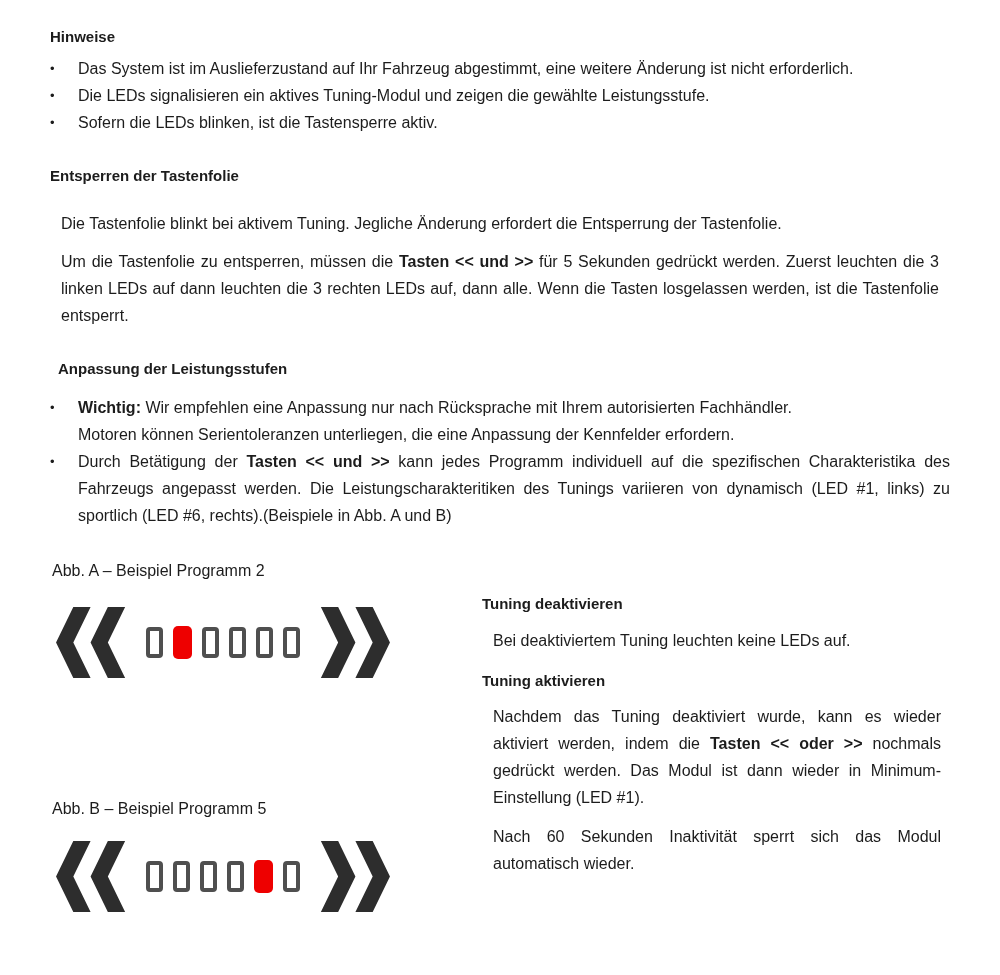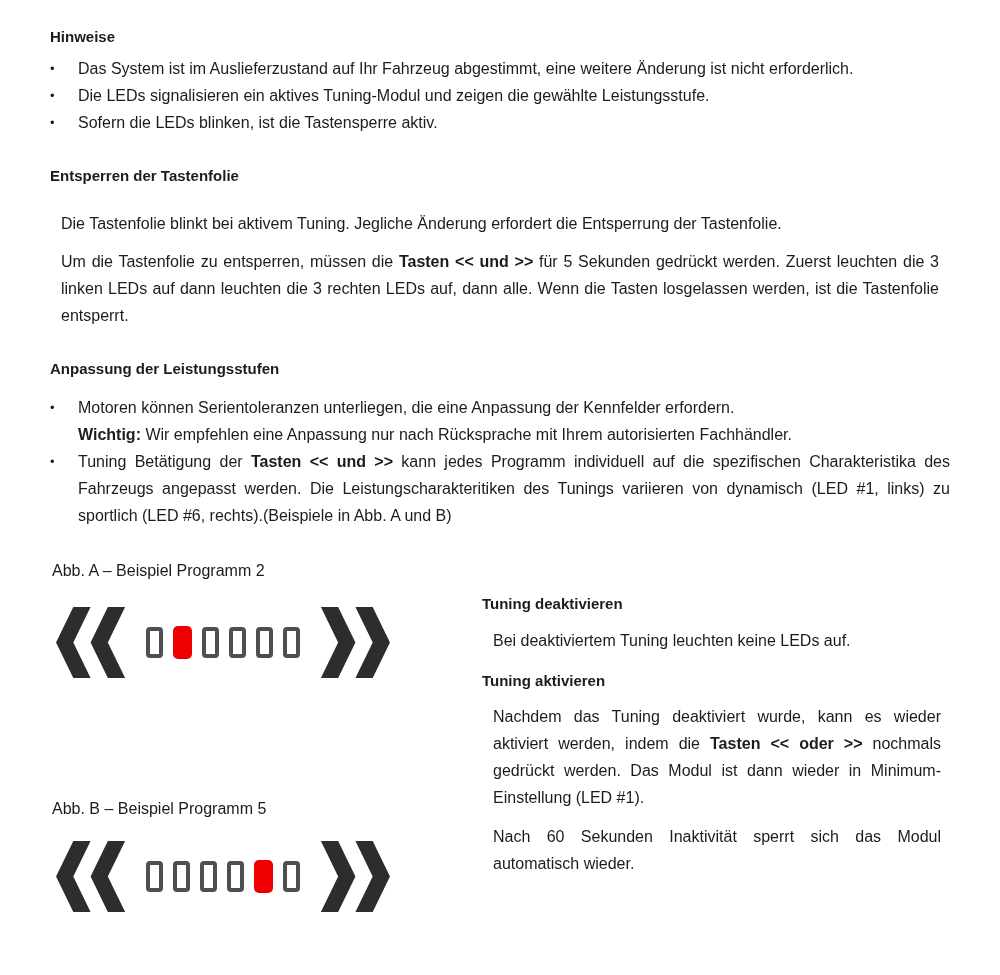--- a/index.html
+++ b/index.html
@@ -13,21 +13,21 @@
   body{
     width:1000px;height:975px;box-sizing:border-box;
     padding:26px 50px;overflow:hidden;
     background:var(--background);color:var(--text);
     font-family:"Liberation Sans",sans-serif;
     font-size:16px;line-height:27px;
   }
   .b{font-weight:700;}
   h3{font-size:15px;line-height:22px;margin:0;font-weight:700;}
   .h-first{margin:0 0 7px 0;}
-  .h-sec{margin:29px 0 14px 0;}
+  .h-sec{margin:29px 0 14px 8px;}
   .h-ent{margin:29px 0 23px 0;}
   p{margin:11px;}
   .just{text-align:justify;}
   .bullets{list-style:none;margin:0;padding:0;}
   .bullets li{display:flex;}
   .bullets li + li{margin-top:0;}
   .li-gap{margin-top:9px;}
   .dot{flex:0 0 28px;width:28px;font-size:13px;}
   .li-text{flex:1 1 auto;}
   .p-gap{margin-top:6px;}
@@ -81,27 +81,27 @@
   <p>Die Tastenfolie blinkt bei aktivem Tuning. Jegliche Änderung erfordert die Entsperrung der Tastenfolie.</p>
   <p class="just p-gap"><span>Um die Tastenfolie zu entsperren, müssen die </span><span class="b">Tasten &lt;&lt; und &gt;&gt;</span><span> für 5 Sekunden gedrückt werden. Zuerst leuchten die 3 linken LEDs auf dann leuchten die 3 rechten LEDs auf, dann alle. Wenn die Tasten losgelassen werden, ist die Tastenfolie entsperrt.</span></p>
 </section>
 
 <section>
   <h3 class="h-sec">Anpassung der Leistungsstufen</h3>
   <ul class="bullets">
     <li>
       <span class="dot">•</span>
       <span class="li-text">
+        <span style="display:block"><span class="b">Wichtig:</span><span> Wir empfehlen eine Anpassung nur nach Rücksprache mit Ihrem autorisierten Fachhändler.</span></span>
         <span style="display:block">Motoren können Serientoleranzen unterliegen, die eine Anpassung der Kennfelder erfordern.</span>
-        <span style="display:block"><span class="b">Wichtig:</span><span> Wir empfehlen eine Anpassung nur nach Rücksprache mit Ihrem autorisierten Fachhändler.</span></span>
       </span>
     </li>
     <li class="li-gap">
       <span class="dot">•</span>
-      <span class="li-text just"><span>Tuning Betätigung der </span><span class="b">Tasten &lt;&lt; und &gt;&gt;</span><span> kann jedes Programm individuell auf die spezifischen Charakteristika des Fahrzeugs angepasst werden. Die Leistungscharakteritiken des Tunings variieren von dynamisch (LED #1, links) zu sportlich (LED #6, rechts).(Beispiele in Abb. A und B)</span></span>
+      <span class="li-text just"><span>Durch Betätigung der </span><span class="b">Tasten &lt;&lt; und &gt;&gt;</span><span> kann jedes Programm individuell auf die spezifischen Charakteristika des Fahrzeugs angepasst werden. Die Leistungscharakteritiken des Tunings variieren von dynamisch (LED #1, links) zu sportlich (LED #6, rechts).(Beispiele in Abb. A und B)</span></span>
     </li>
   </ul>
 </section>
 
 <div class="fig-block">
 
   <div class="cap-a">Abb. A – Beispiel Programm 2</div>
 
   <div class="figure fig-a">
     <svg class="chev chev-left" width="73" height="71" viewBox="0 0 76 74">

